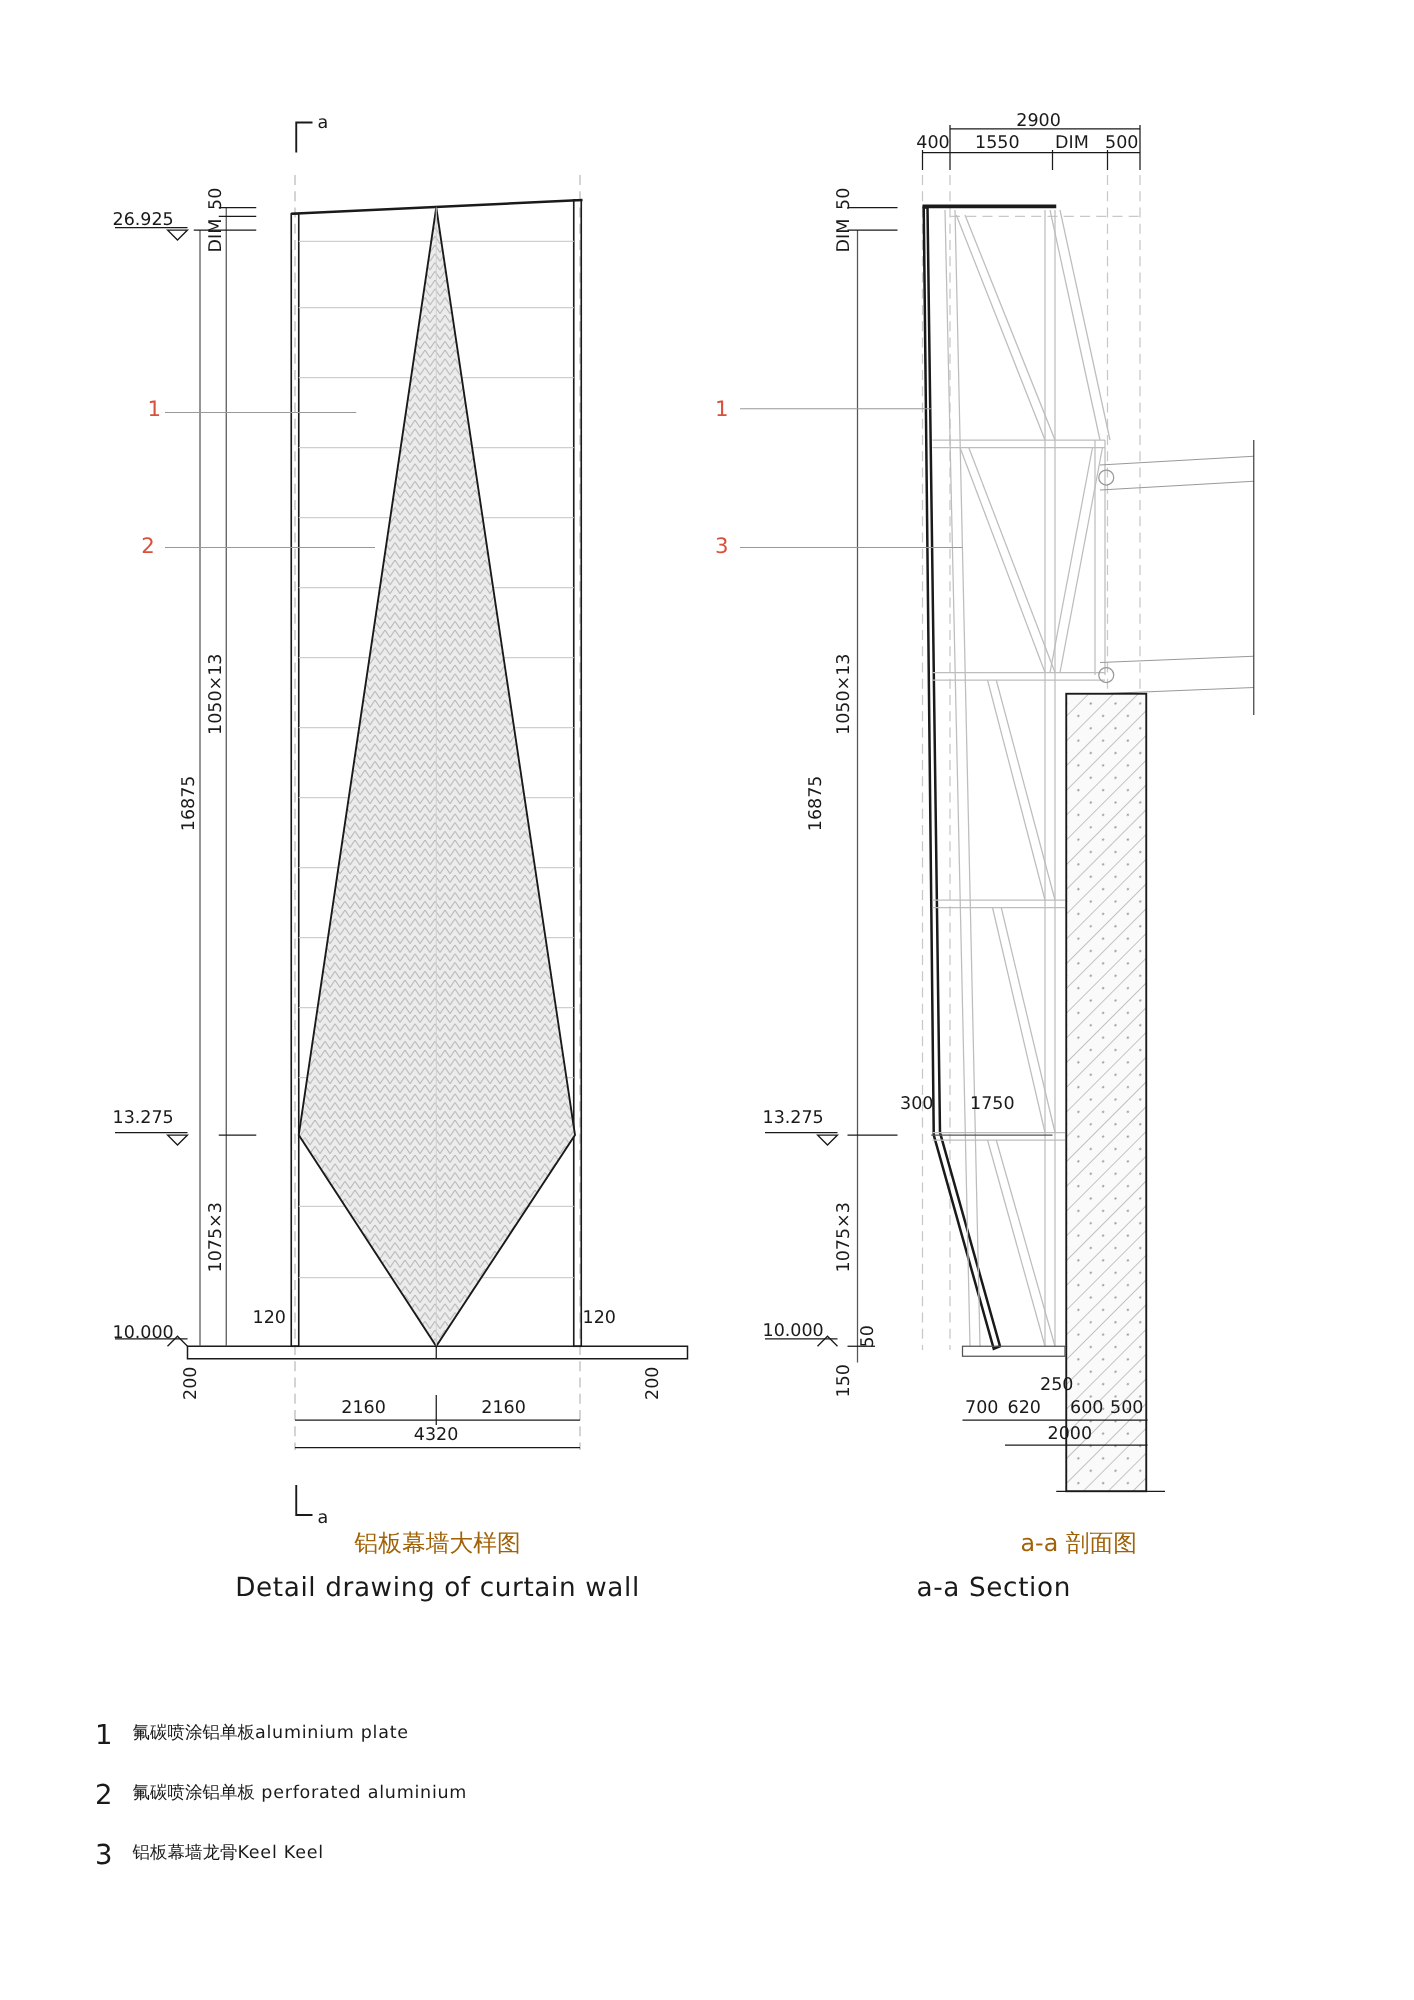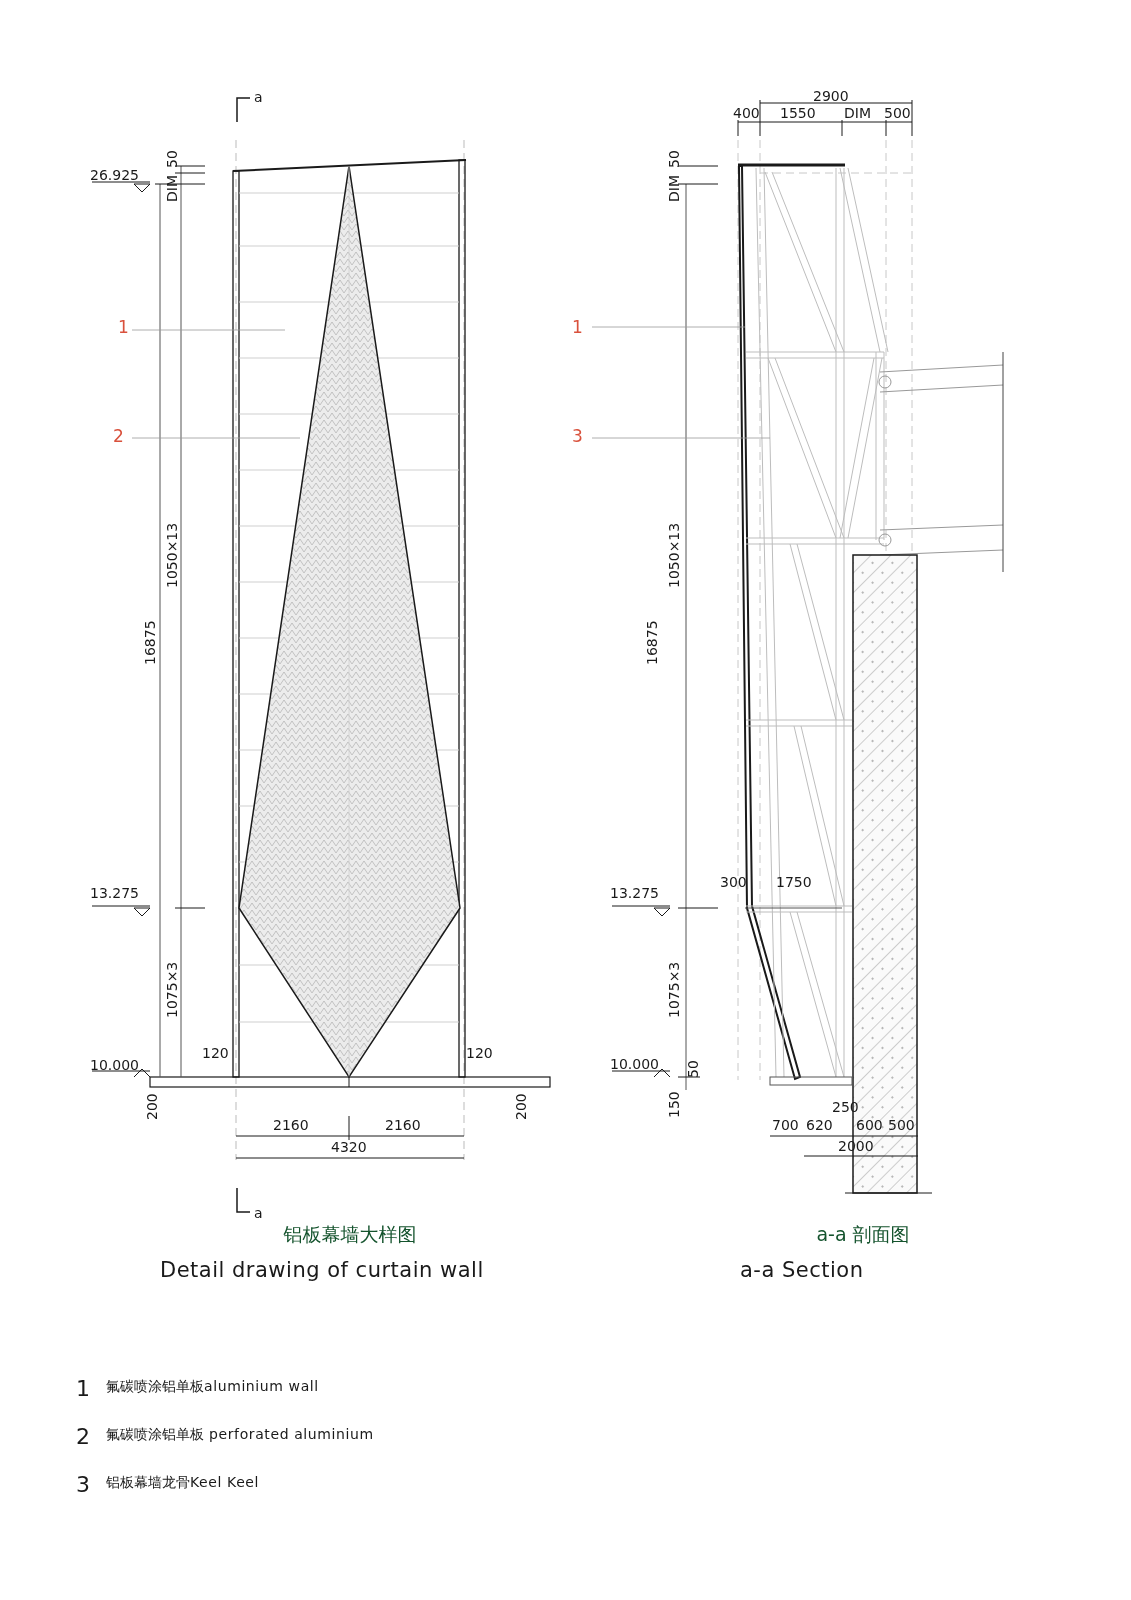--- a/index.html
+++ b/index.html
@@ -1,22 +1,22 @@
 <!DOCTYPE html>
 <html><head>
 <meta charset="utf-8">
 <style>
   html, body { margin:0; padding:0; background:#ffffff; }
   body { width:1131px; height:1600px; position:relative; overflow:hidden;
          font-family:"DejaVu Sans", sans-serif; color:#1a1a1a; }
   #drawing { position:absolute; left:0; top:0; width:1131px; height:1600px; }
   .dim { font-family:"DejaVu Sans", sans-serif; font-size:14px; fill:#1a1a1a; }
   .callout { font-family:"DejaVu Sans", sans-serif; font-size:17px; fill:#d9513c; }
-  .title-cn { position:absolute; font-size:19px; color:#14532d; text-align:center; }
-  .title-en { position:absolute; font-size:21px; color:#1a1a1a; letter-spacing:0.5px; }
+  .title-cn { position:absolute; font-size:19px; color:#a16207; text-align:center; }
+  .title-en { position:absolute; font-size:21px; color:#1a1a1a; text-align:center; letter-spacing:0.5px; }
   .legend { position:absolute; left:76px; top:1377px; }
   .legend-item { display:flex; align-items:flex-start; margin-bottom:4px; height:44px; }
   .legend-num { font-size:22px; width:30px; line-height:24px; }
   .legend-text { display:flex; flex-direction:row; }
   .legend-cn { font-size:14px; line-height:18px; }
   .legend-en { font-size:14px; line-height:18px; letter-spacing:0.6px; }
 </style>
 </head>
 <body>
 
@@ -225,28 +225,28 @@
     <line x1="592" y1="327" x2="745" y2="327" stroke="#999" stroke-width="0.8"></line>
     <text class="callout" x="572" y="333">1</text>
     <line x1="592" y1="438" x2="770" y2="438" stroke="#999" stroke-width="0.8"></line>
     <text class="callout" x="572" y="442">3</text>
   </g>
 </svg>
 
 <div class="title-cn" style="left:250px; top:1222px; width:200px;">铝板幕墙大样图</div>
 <div class="title-en" style="left:160px; top:1258px; width:380px;">Detail drawing of curtain wall</div>
 <div class="title-cn" style="left:768px; top:1222px; width:190px;">a-a 剖面图</div>
-<div class="title-en" style="left:740px; top:1258px; width:190px;">a-a Section</div>
+<div class="title-en" style="left:700px; top:1258px; width:190px;">a-a Section</div>
 
 <div class="legend">
   <div class="legend-item">
     <span class="legend-num">1</span>
     <div class="legend-text">
       <span class="legend-cn">氟碳喷涂铝单板</span>
-      <span class="legend-en">aluminium wall</span>
+      <span class="legend-en">aluminium plate</span>
     </div>
   </div>
   <div class="legend-item">
     <span class="legend-num">2</span>
     <div class="legend-text">
       <span class="legend-cn">氟碳喷涂铝单板</span>
       <span class="legend-en" style="white-space:pre;"> perforated aluminium</span>
     </div>
   </div>
   <div class="legend-item">

